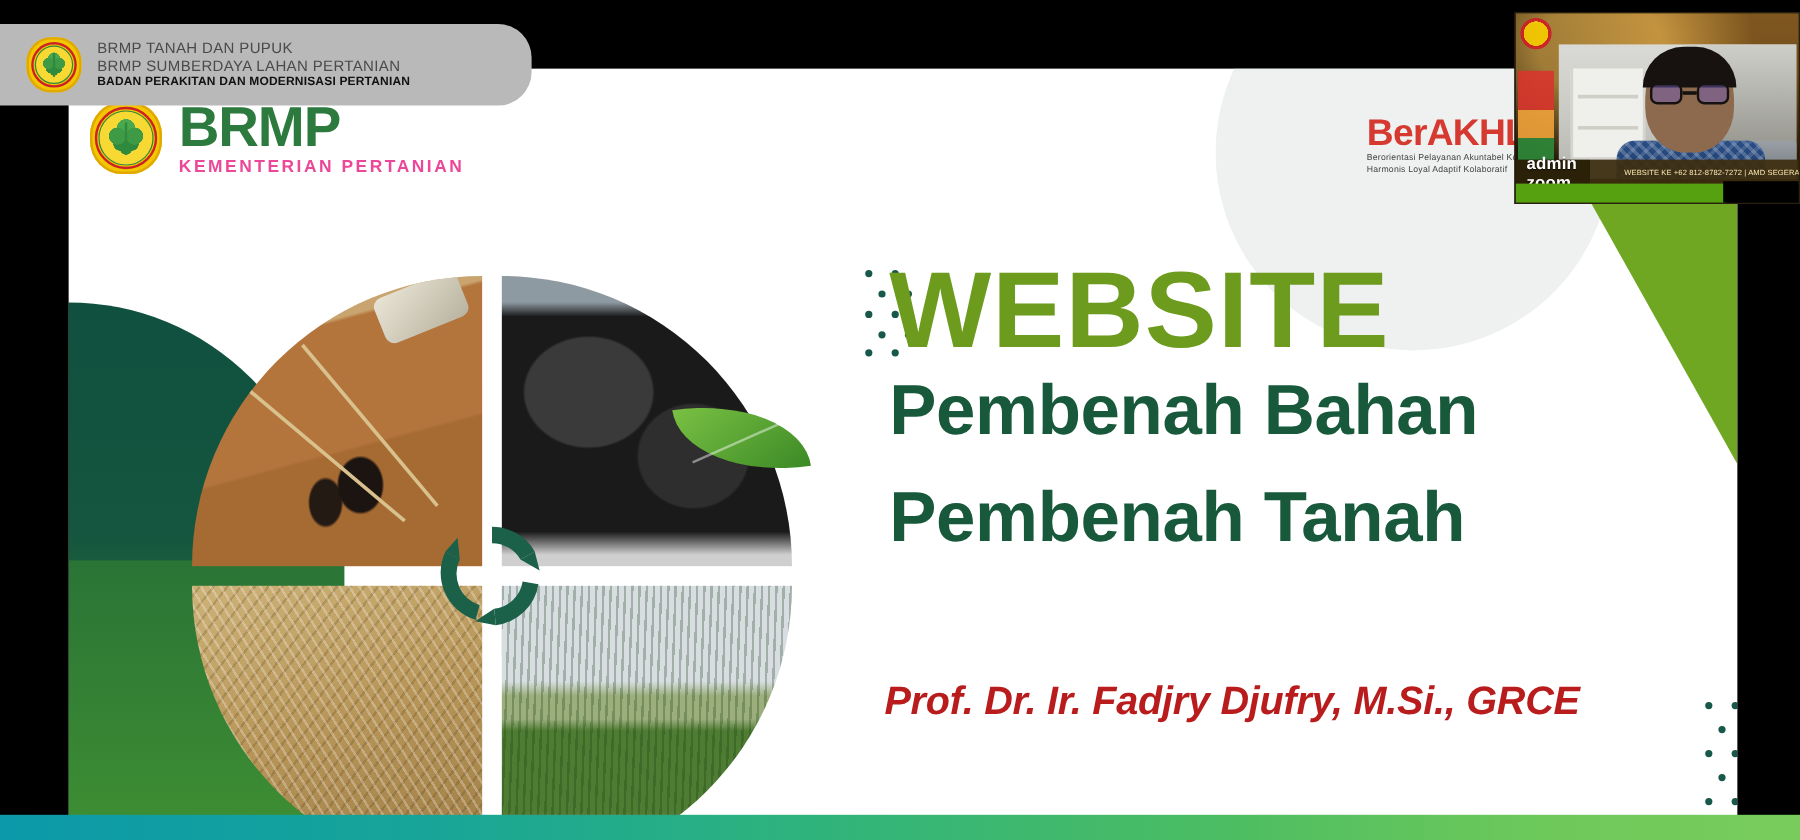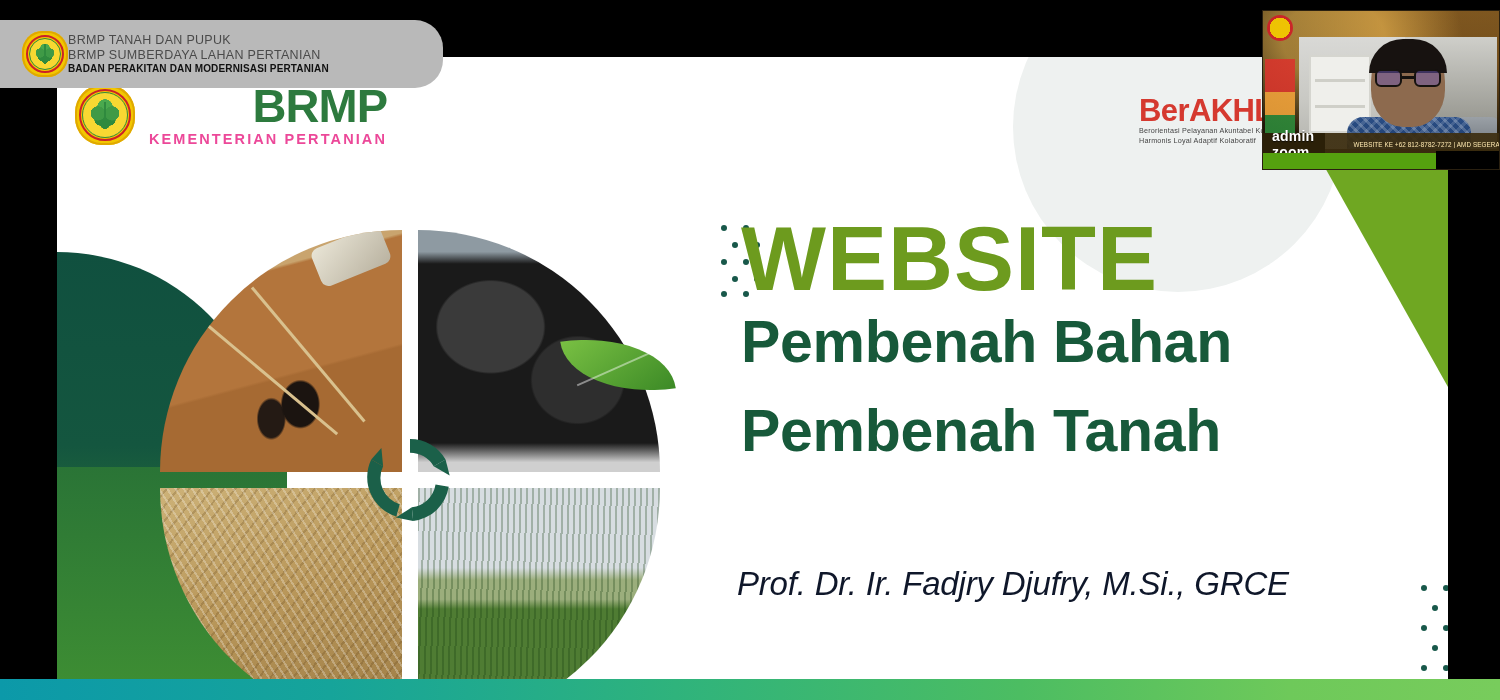--- a/index.html
+++ b/index.html
@@ -43,21 +43,21 @@
   }
   .green-foot{
     position:absolute; left:0; bottom:0; width:230px; height:215px;
     background:linear-gradient(180deg,#2a7436 0%, #3d8d33 100%);
   }
 
   
   #header-overlay{
     position:absolute; left:0; top:20px; width:443px; height:68px;
     background:#b9b9b9; border-radius:0 28px 28px 0;
-    z-index:70; display:flex; align-items:center; padding-left:22px; 
+    z-index:70; display:flex; align-items:center; padding-left:22px; gap:13px;
   }
   #header-overlay .lines{ display:flex; flex-direction:column; justify-content:center; }
   .hl1,.hl2{ font-size:12.5px; color:#4a4a4a; letter-spacing:.3px; line-height:1.22; }
   .hl3{ font-size:10px; color:#111; font-weight:bold; letter-spacing:.15px; line-height:1.25; }
 
   
   .seal{ position:relative; width:46px; height:46px; flex:none; }
   .seal .ring{
     position:absolute; inset:0; border-radius:44% 44% 44% 44%/46% 46% 46% 46%;
     background:#f2c700;
@@ -87,21 +87,21 @@
     margin-left:-1px; background:#2f8a3e;
   }
 
   
   #brand{
     position:absolute; left:18px; top:27px; display:flex; align-items:center; gap:14px; z-index:30;
   }
   #brand .seal{ width:60px; height:60px; }
   .brand-text{ display:flex; flex-direction:column; }
   .brand-main{
-    font-size:47px; font-weight:bold; color:#2d7a3e; letter-spacing:-1px; line-height:.95;text-align:right;
+    font-size:47px; font-weight:bold; color:#2d7a3e; letter-spacing:-1px; line-height:.95;
   }
   .brand-sub{
     font-size:14.5px; font-weight:bold; color:#ec4899; letter-spacing:2.1px; margin-top:2px;
   }
 
   
   #berakhlak{ position:absolute; left:1082px; top:38px; z-index:28; }
   .ber-title{ font-size:31px; font-weight:bold; color:#d5392f; letter-spacing:-.6px; line-height:1; }
   .ber-sub1,.ber-sub2{ font-size:7.2px; color:#444; letter-spacing:.2px; line-height:1.32; white-space:nowrap; }
 
@@ -162,21 +162,21 @@
     font-size:90px; font-weight:bold; color:#6d9b1e; letter-spacing:1px; line-height:1;
   }
   .t-line2, .t-line3{
     font-size:59px; font-weight:bold; color:#17593a; letter-spacing:-.3px; line-height:1.1;
   }
   .t-line2{ margin-top:6px; }
   .t-line3{ margin-top:24px; }
 
   #presenter{
     position:absolute; left:680px; top:508px; z-index:30;
-    font-size:33px; font-weight:normal; font-style:italic; color:#0f172a; letter-spacing:-.2px;
+    font-size:33px; font-weight:bold; font-style:italic; color:#b91c1c; letter-spacing:-.2px;
     white-space:nowrap;
   }
 
   
   .dots{ position:absolute; z-index:27; }
   .dots i{ position:absolute; width:6px; height:6px; border-radius:50%; background:#18584a; display:block; }
   #dots-top{ left:658px; top:168px; width:50px; height:72px; }
   #dots-bottom{ left:1358px; top:528px; width:50px; height:90px; }
 
   

